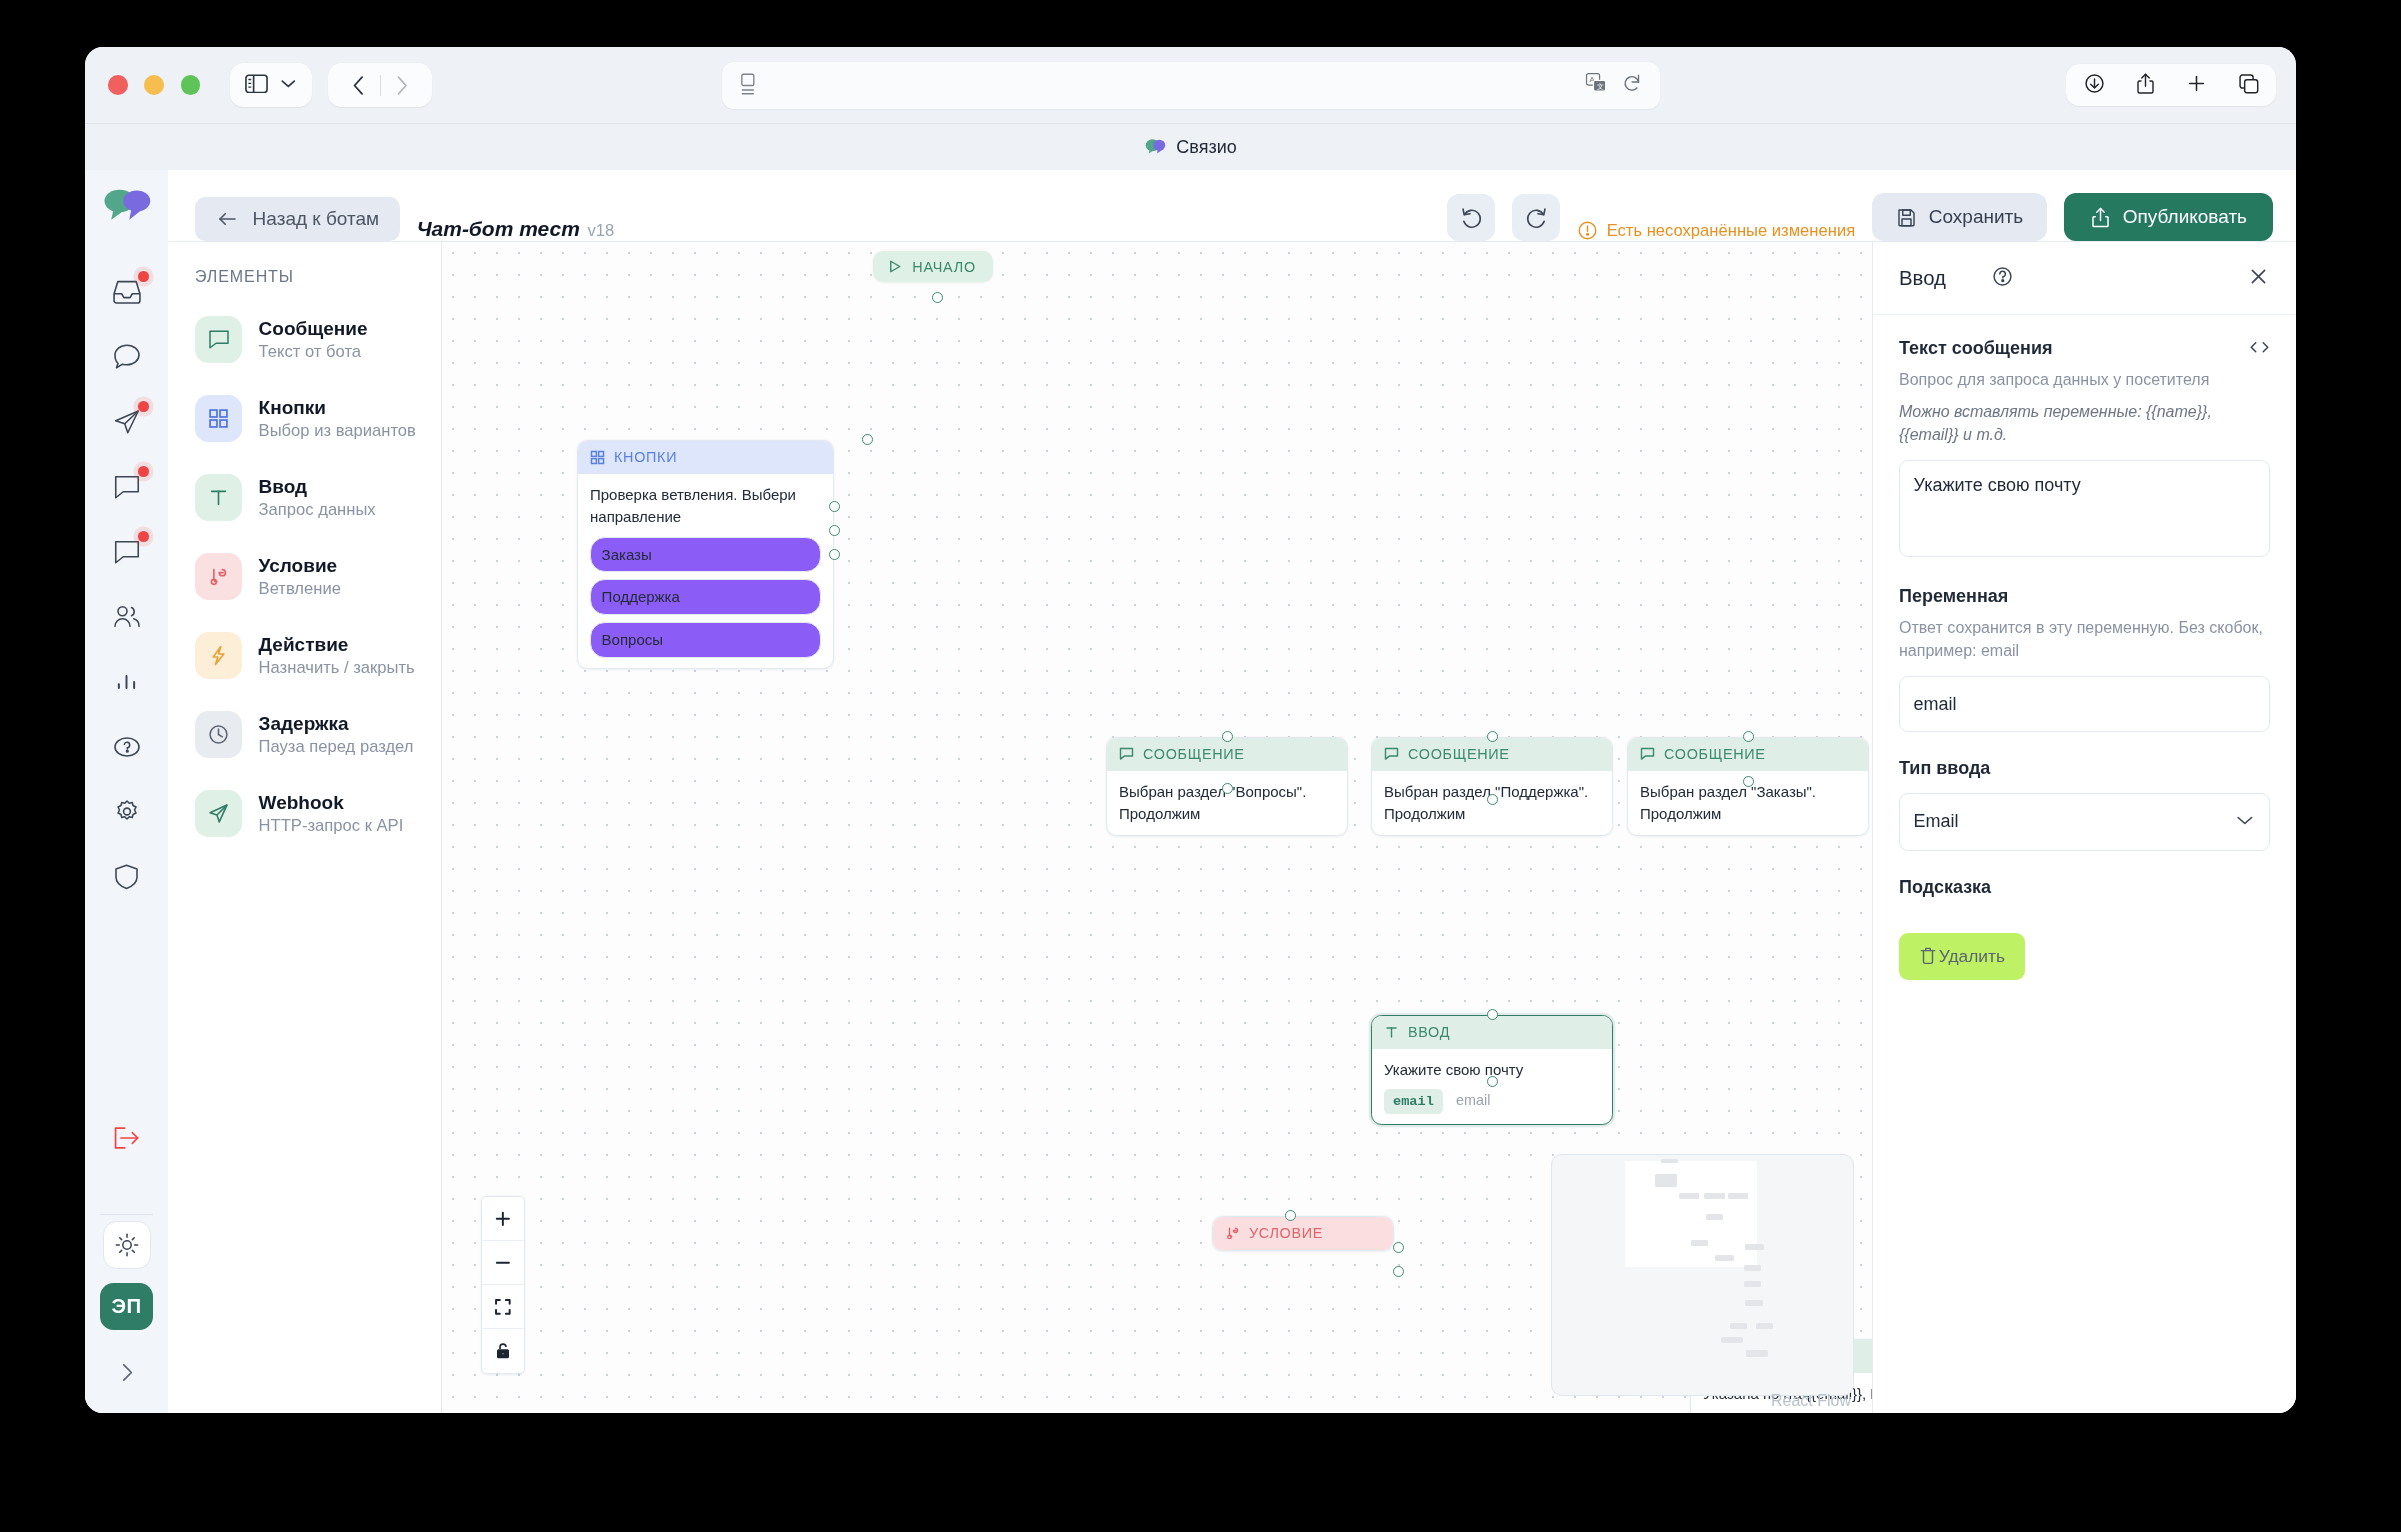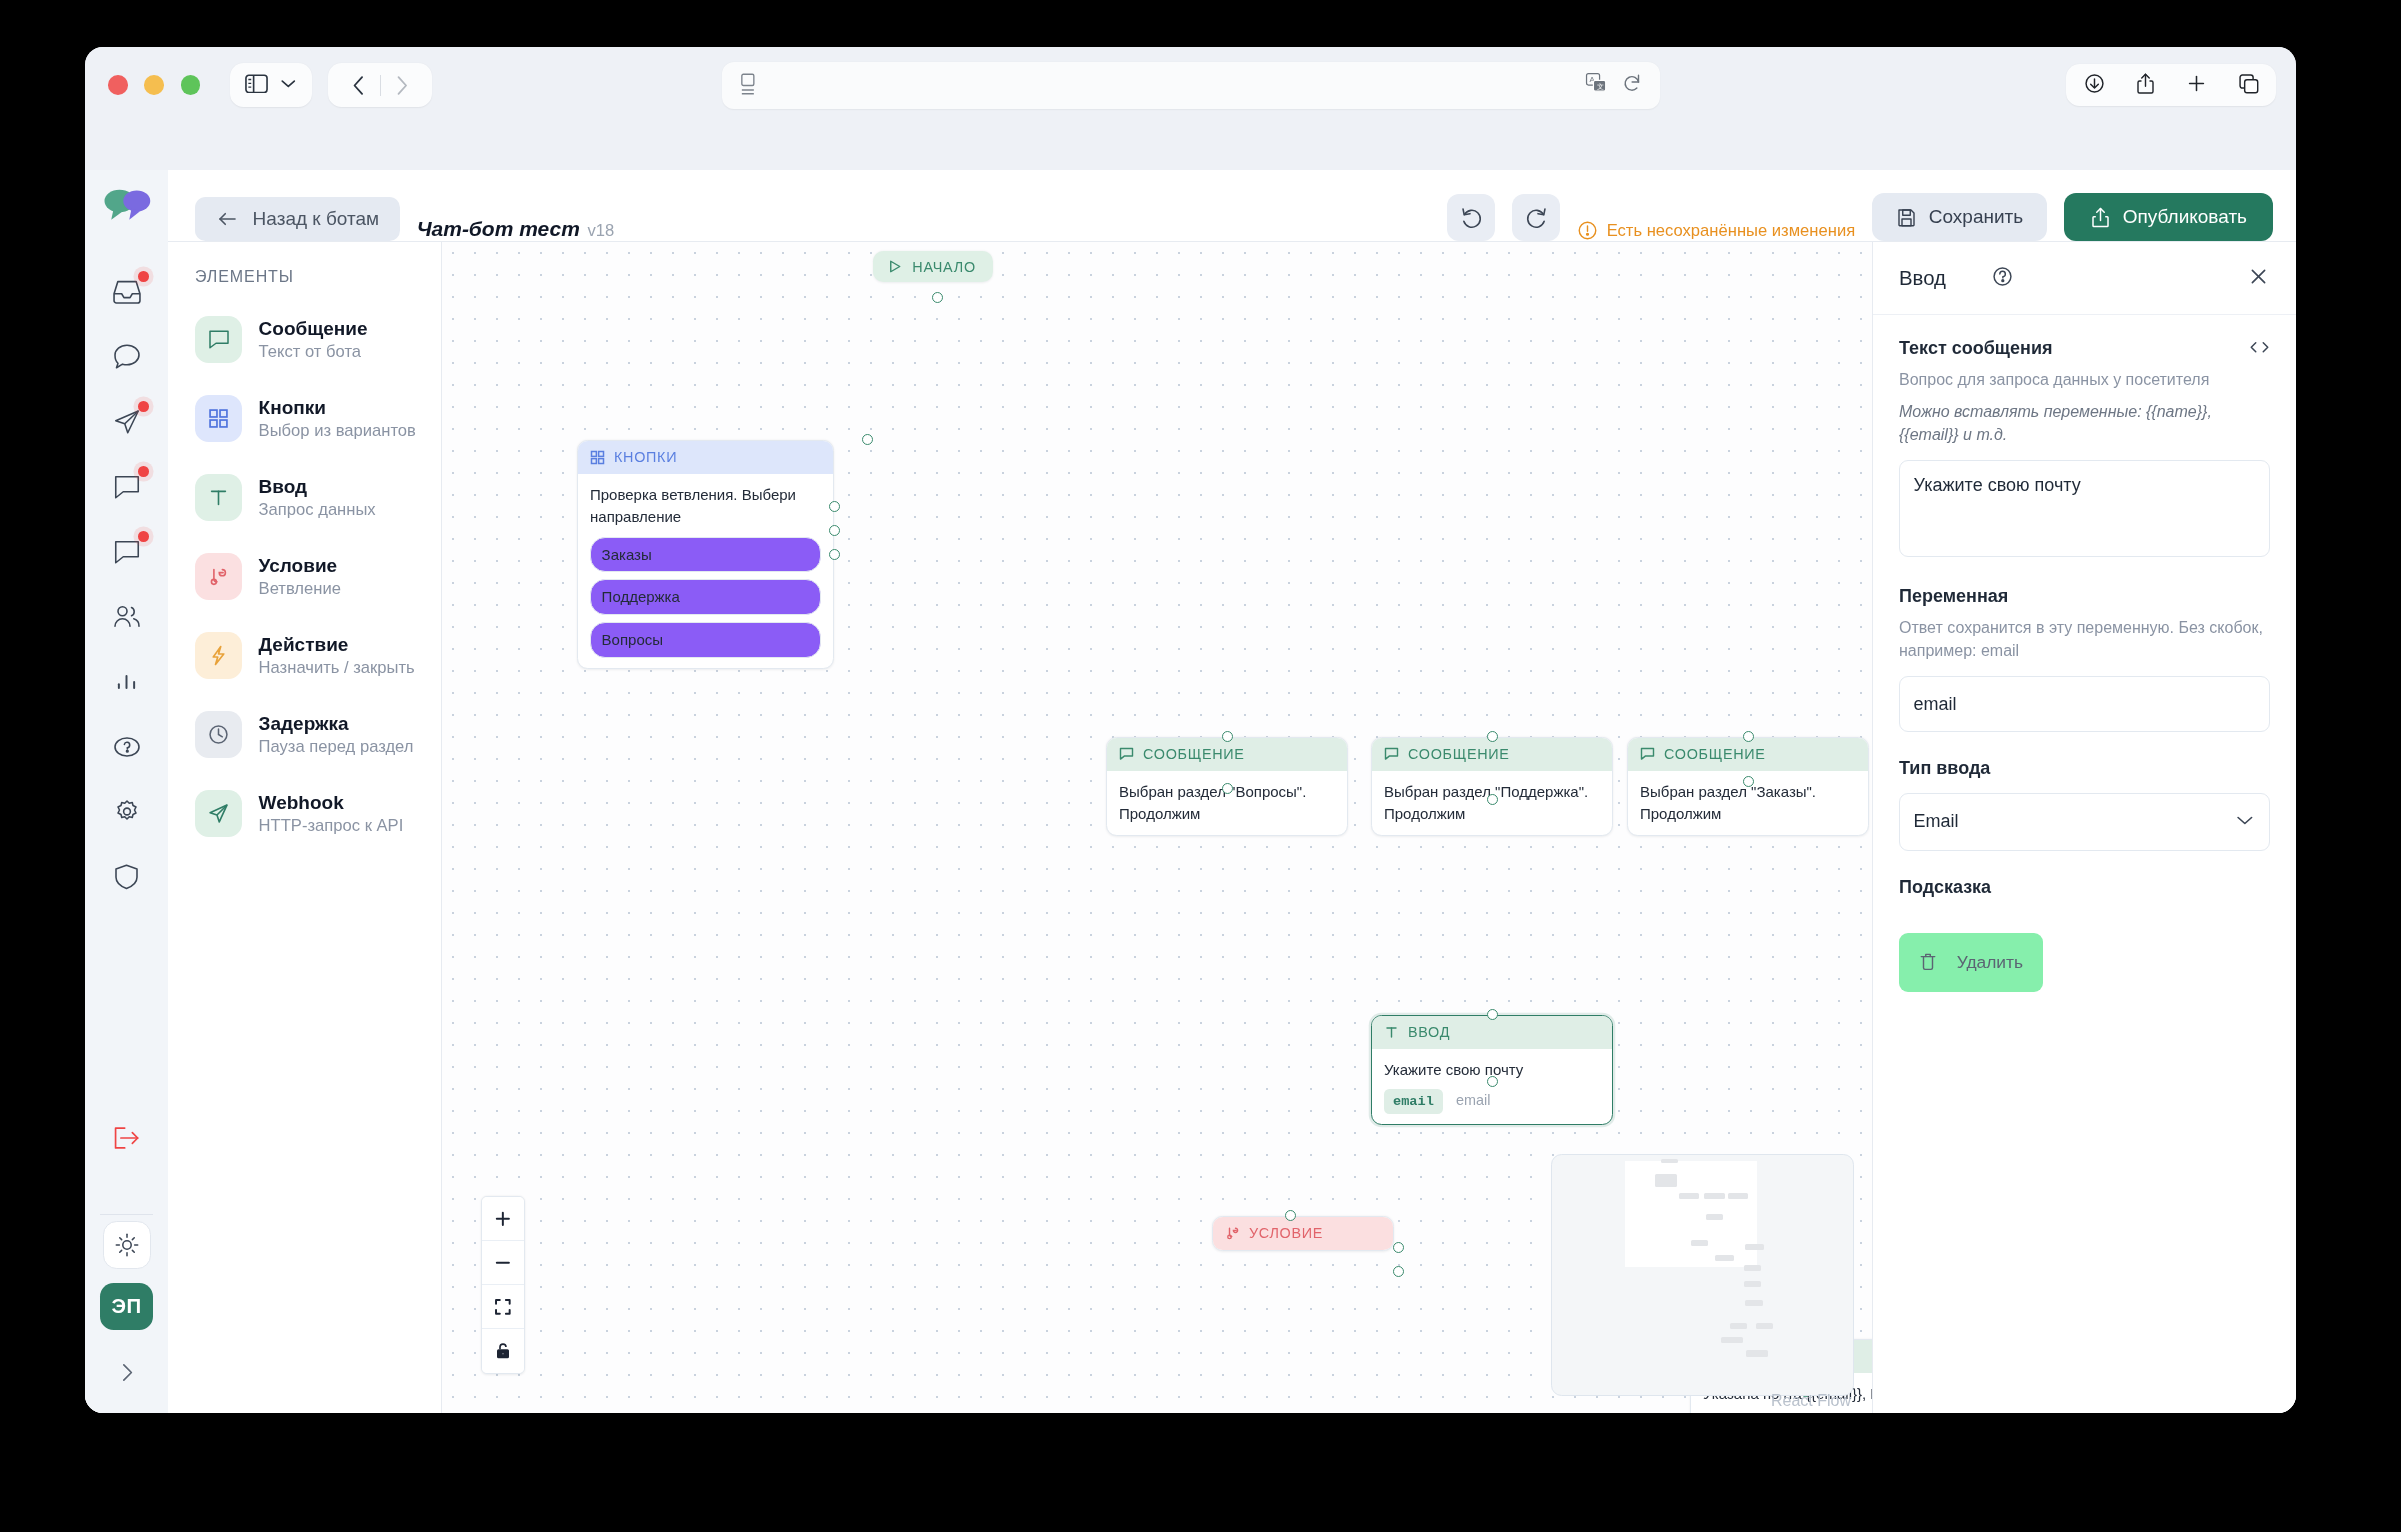--- a/index.html
+++ b/index.html
@@ -301,23 +301,23 @@
   .selwrap { position: relative; margin-top: 13.6px; }
   .selbox {
     width: 100%; height: 58px;
     border: 0.8px solid #e3e9f0; border-radius: 9px;
     padding: 0 13.6px; font-size: 18px; color: #1f2937;
     display: flex; align-items: center; background: #fff;
   }
   .selwrap .chev { position: absolute; right: 15px; top: 50%; transform: translateY(-50%); }
   .group { margin-top: 26px; }
   .btn-delete {
-    display: inline-flex; align-items: center; gap: 20px;
-    background: #86efac; border: none; border-radius: 9px;
-    height: 59px; padding: 0 19.7px;
+    display: inline-flex; align-items: center; gap: 2px;
+    background: #bef264; border: none; border-radius: 9px;
+    height: 47px; padding: 0 19.7px;
     font-size: 17.4px; color: #5b6473;
     font-family: inherit; cursor: pointer;
     margin-top: 35px;
   }
 </style>
 </head>
 <body>
 
 <div class="browser">
 
@@ -410,20 +410,31 @@
         <span>
           <svg width="23" height="23" viewBox="0 0 30 30" fill="none" stroke="#20242a" stroke-width="1.9">
               <rect x="4" y="4" width="17" height="17" rx="3"></rect>
               <rect x="10" y="10" width="17" height="17" rx="3" fill="#fff"></rect>
             </svg>
         </span>
       </div>
     </div>
   </div>
 
+  <div class="tabstrip">
+    <span>
+      <svg width="23" height="18" viewBox="0 0 30 24">
+        <ellipse cx="11" cy="11" rx="9" ry="8" fill="#52a68a"></ellipse>
+          <path d="M7 17 L6 22 L12 18 Z" fill="#52a68a"></path>
+        <ellipse cx="20" cy="11" rx="8" ry="7.5" fill="#7a6ae0"></ellipse>
+          <path d="M18 17 L17 22 L23 18 Z" fill="#7a6ae0"></path>
+      </svg>
+    </span>
+    <span class="tabtitle">Связио</span>
+  </div>
 
   <div class="app">
 
     <div class="rail">
       <div class="logo-mark">
         <svg width="48" height="35" viewBox="0 0 64 46">
           <ellipse cx="22" cy="17" rx="20" ry="15" fill="#52a68a"></ellipse>
             <path d="M14 28 L11 42 L26 31 Z" fill="#52a68a"></path>
           <ellipse cx="45" cy="17" rx="18" ry="14" fill="#7a6ae0"></ellipse>
             <path d="M38 27 L35 42 L49 31 Z" fill="#7a6ae0"></path>

